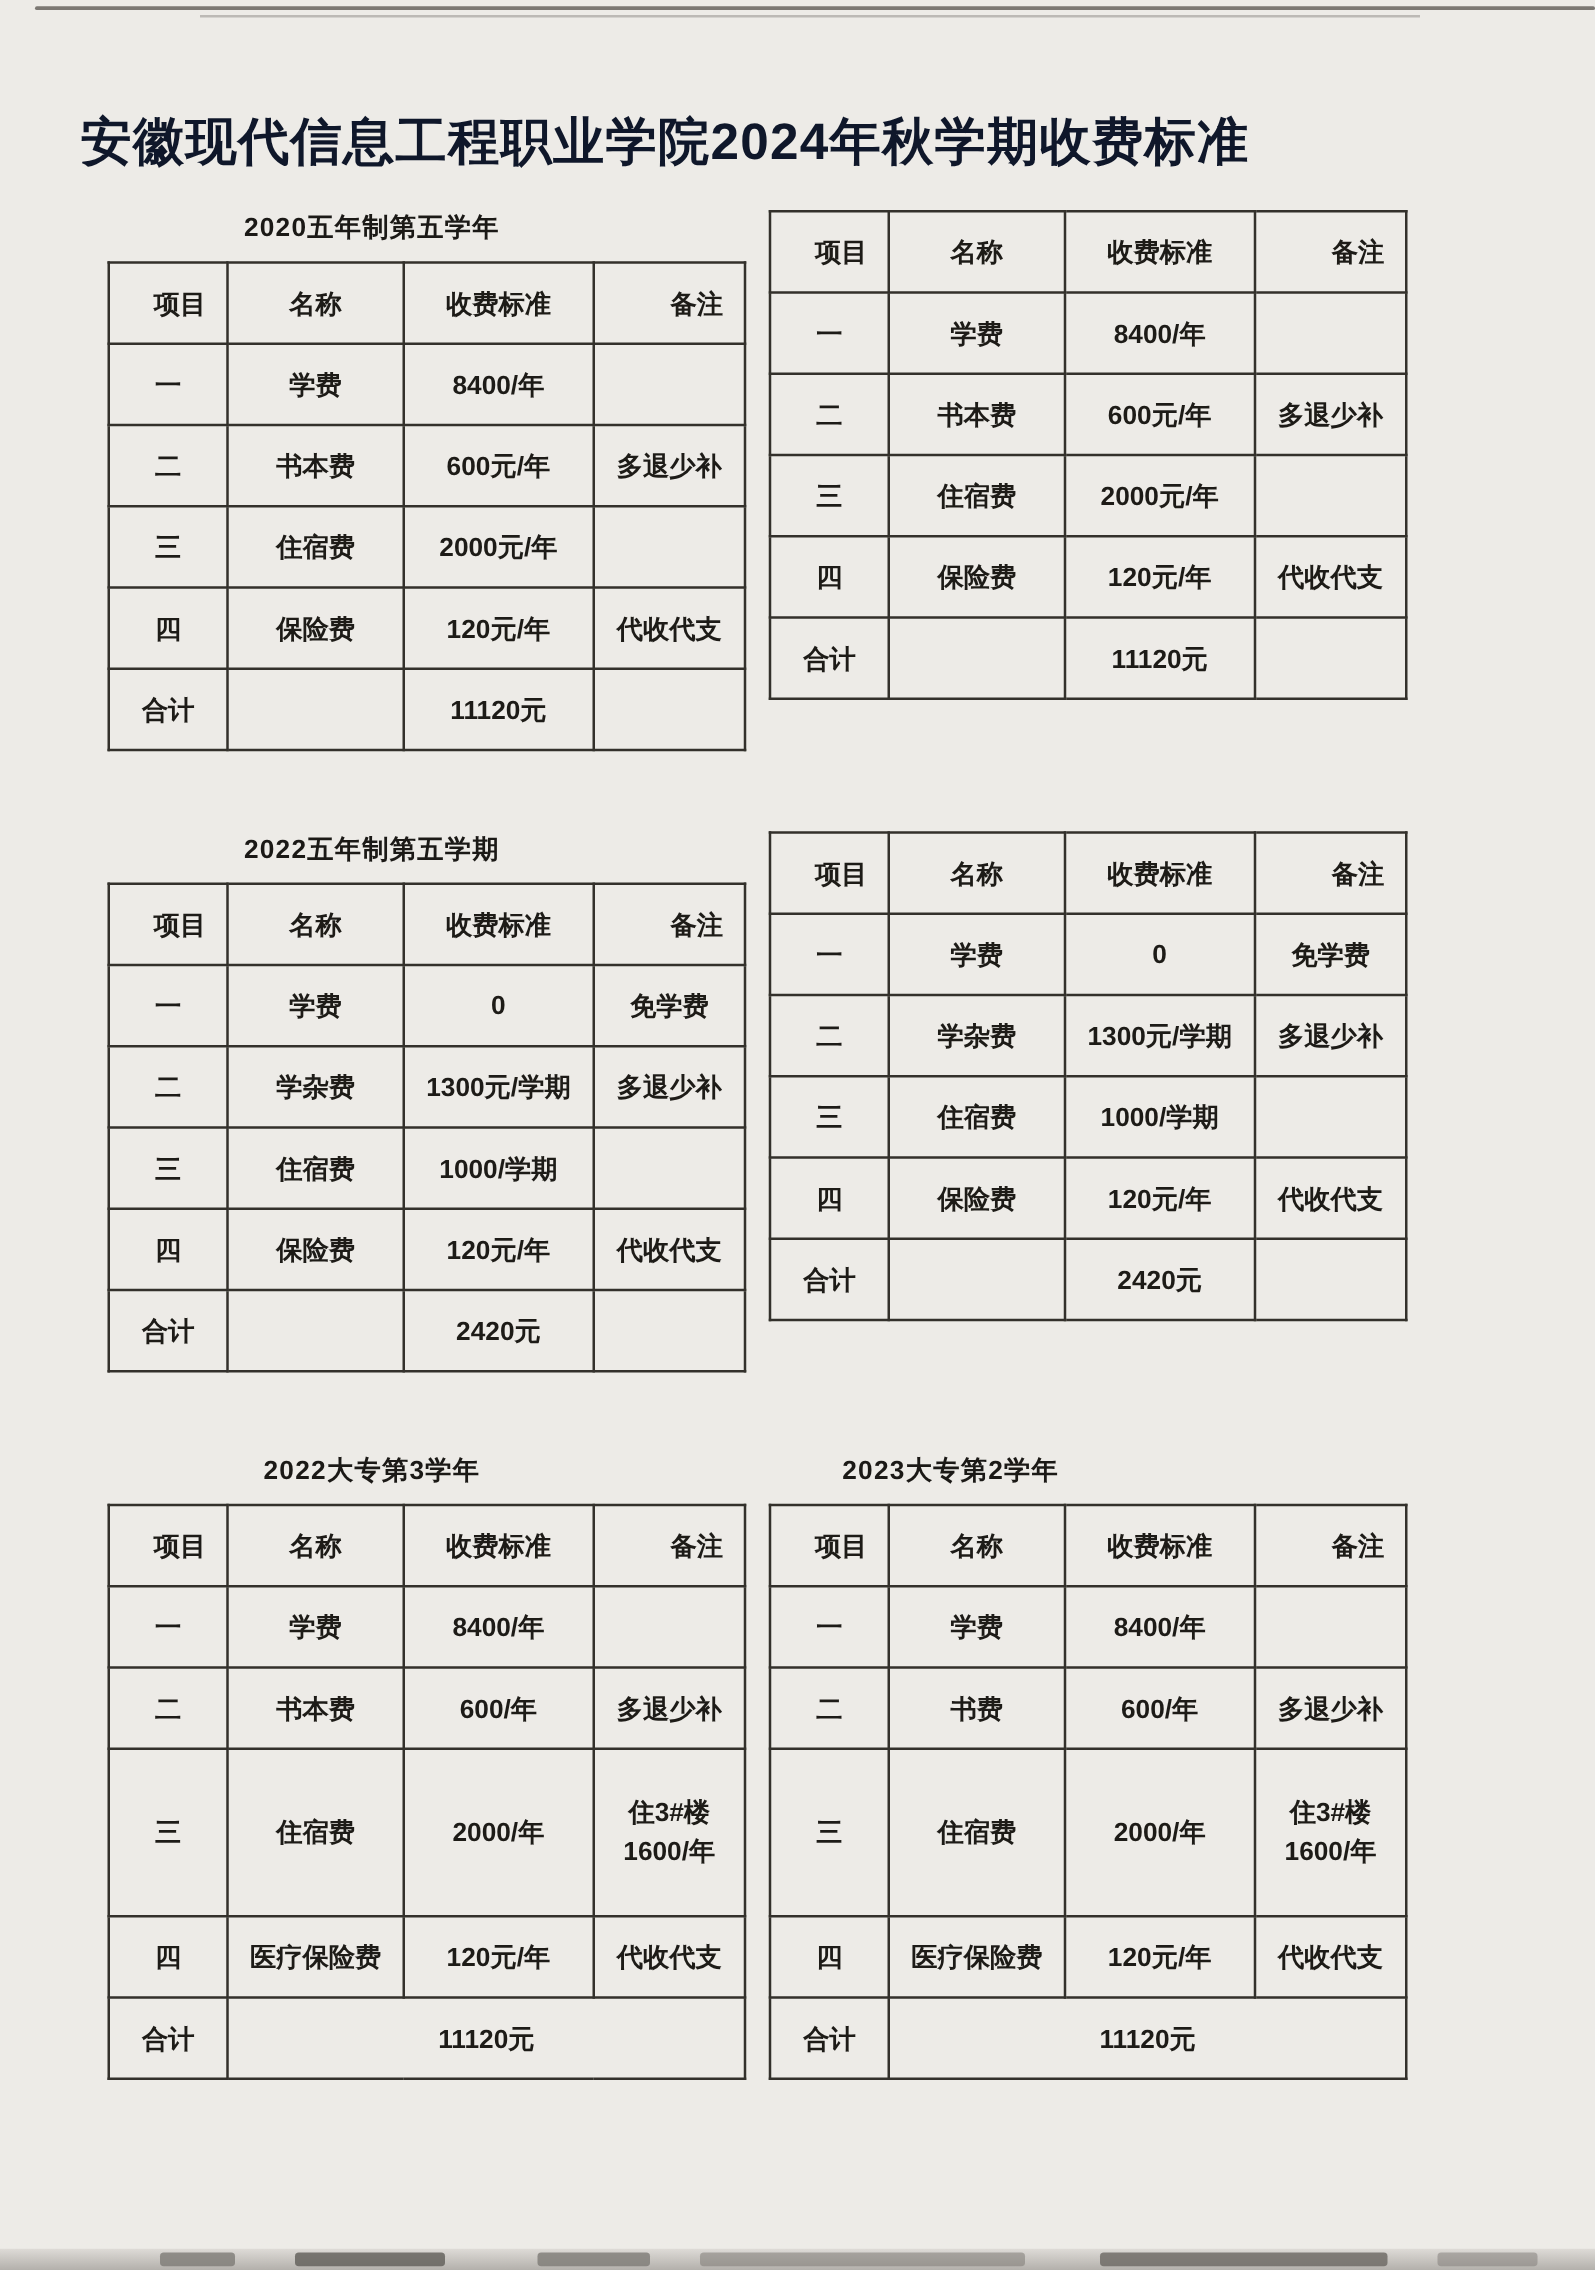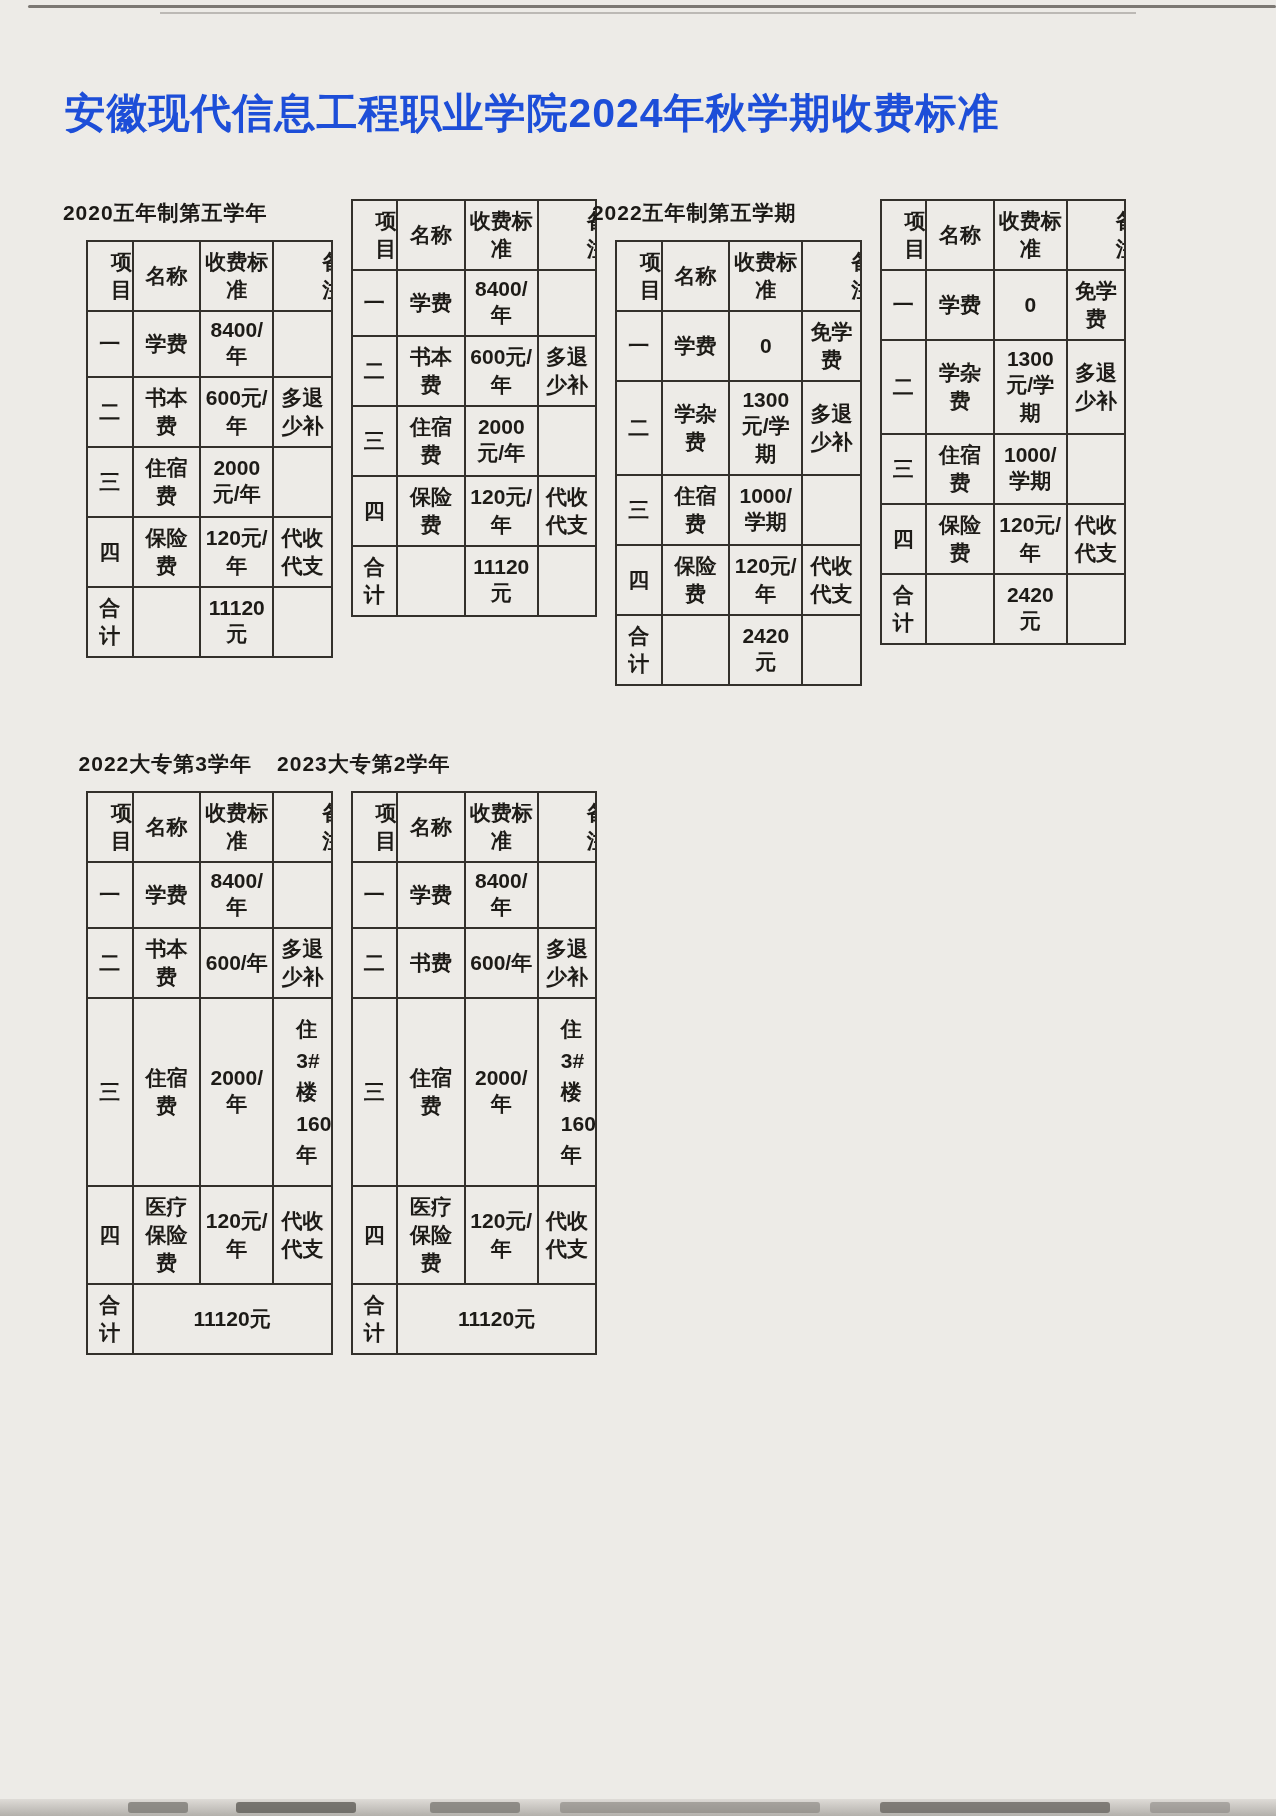--- a/index.html
+++ b/index.html
@@ -28,31 +28,31 @@
   .s4 { left: 560px; width: 260px; opacity: .55; }
   .s5 { left: 880px; width: 230px; background: #6a6762; }
   .s6 { left: 1150px; width: 80px; opacity: .5; }
 
   .doc-title {
     margin: 86px 0 0;
     text-align: center;
     font-size: 41px;
     font-weight: 700;
     letter-spacing: 1px;
-    color: #1d4ed8;
+    color: #0f172a;
     white-space: nowrap;
     transform: translateX(-74px);
   }
 
   .grid {
     display: grid;
-    grid-template-columns: 1fr 1fr 1fr 1fr;
+    grid-template-columns: 1fr 1fr;
     column-gap: 18px;
     row-gap: 64px;
-    margin-top: 58px;
+    margin-top: 27px;
   }
   .tbl-title {
     margin: 0 0 13px;
     text-align: center;
     font-size: 21px;
     font-weight: 700;
     letter-spacing: 1px;
     color: #1b1916;
   }
   .grid section:nth-child(odd)  .tbl-title { transform: translateX(-44px); }

